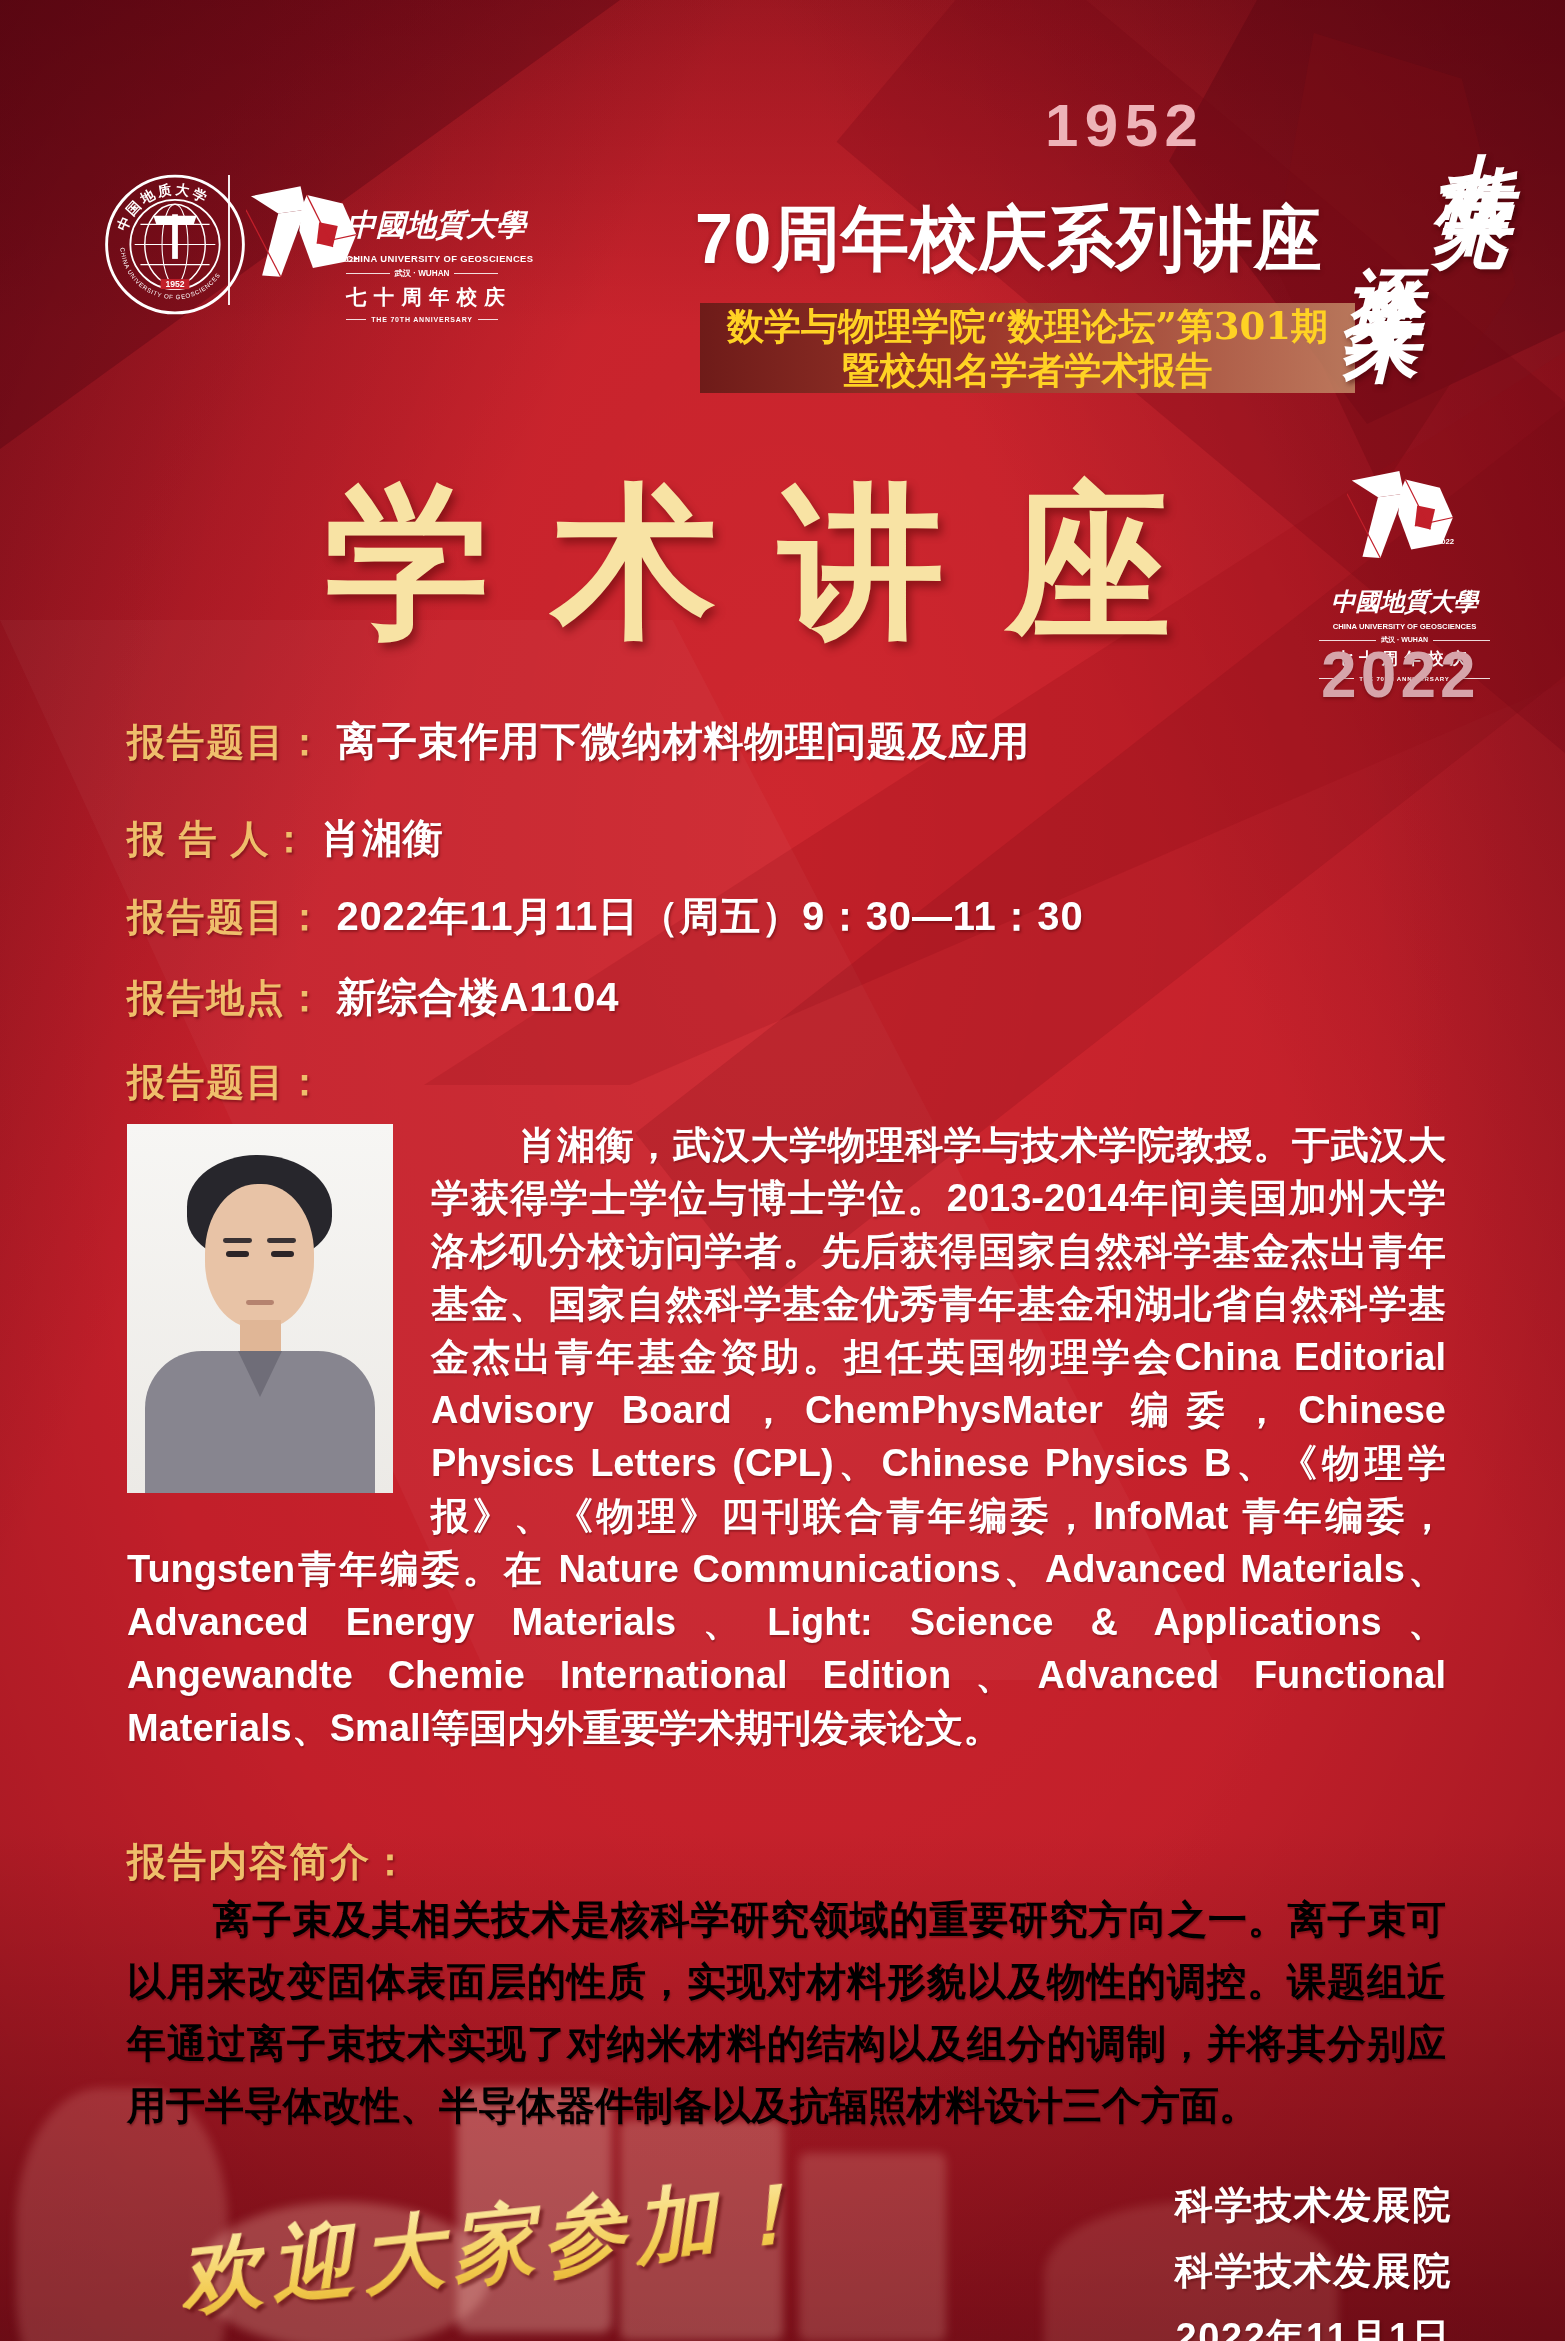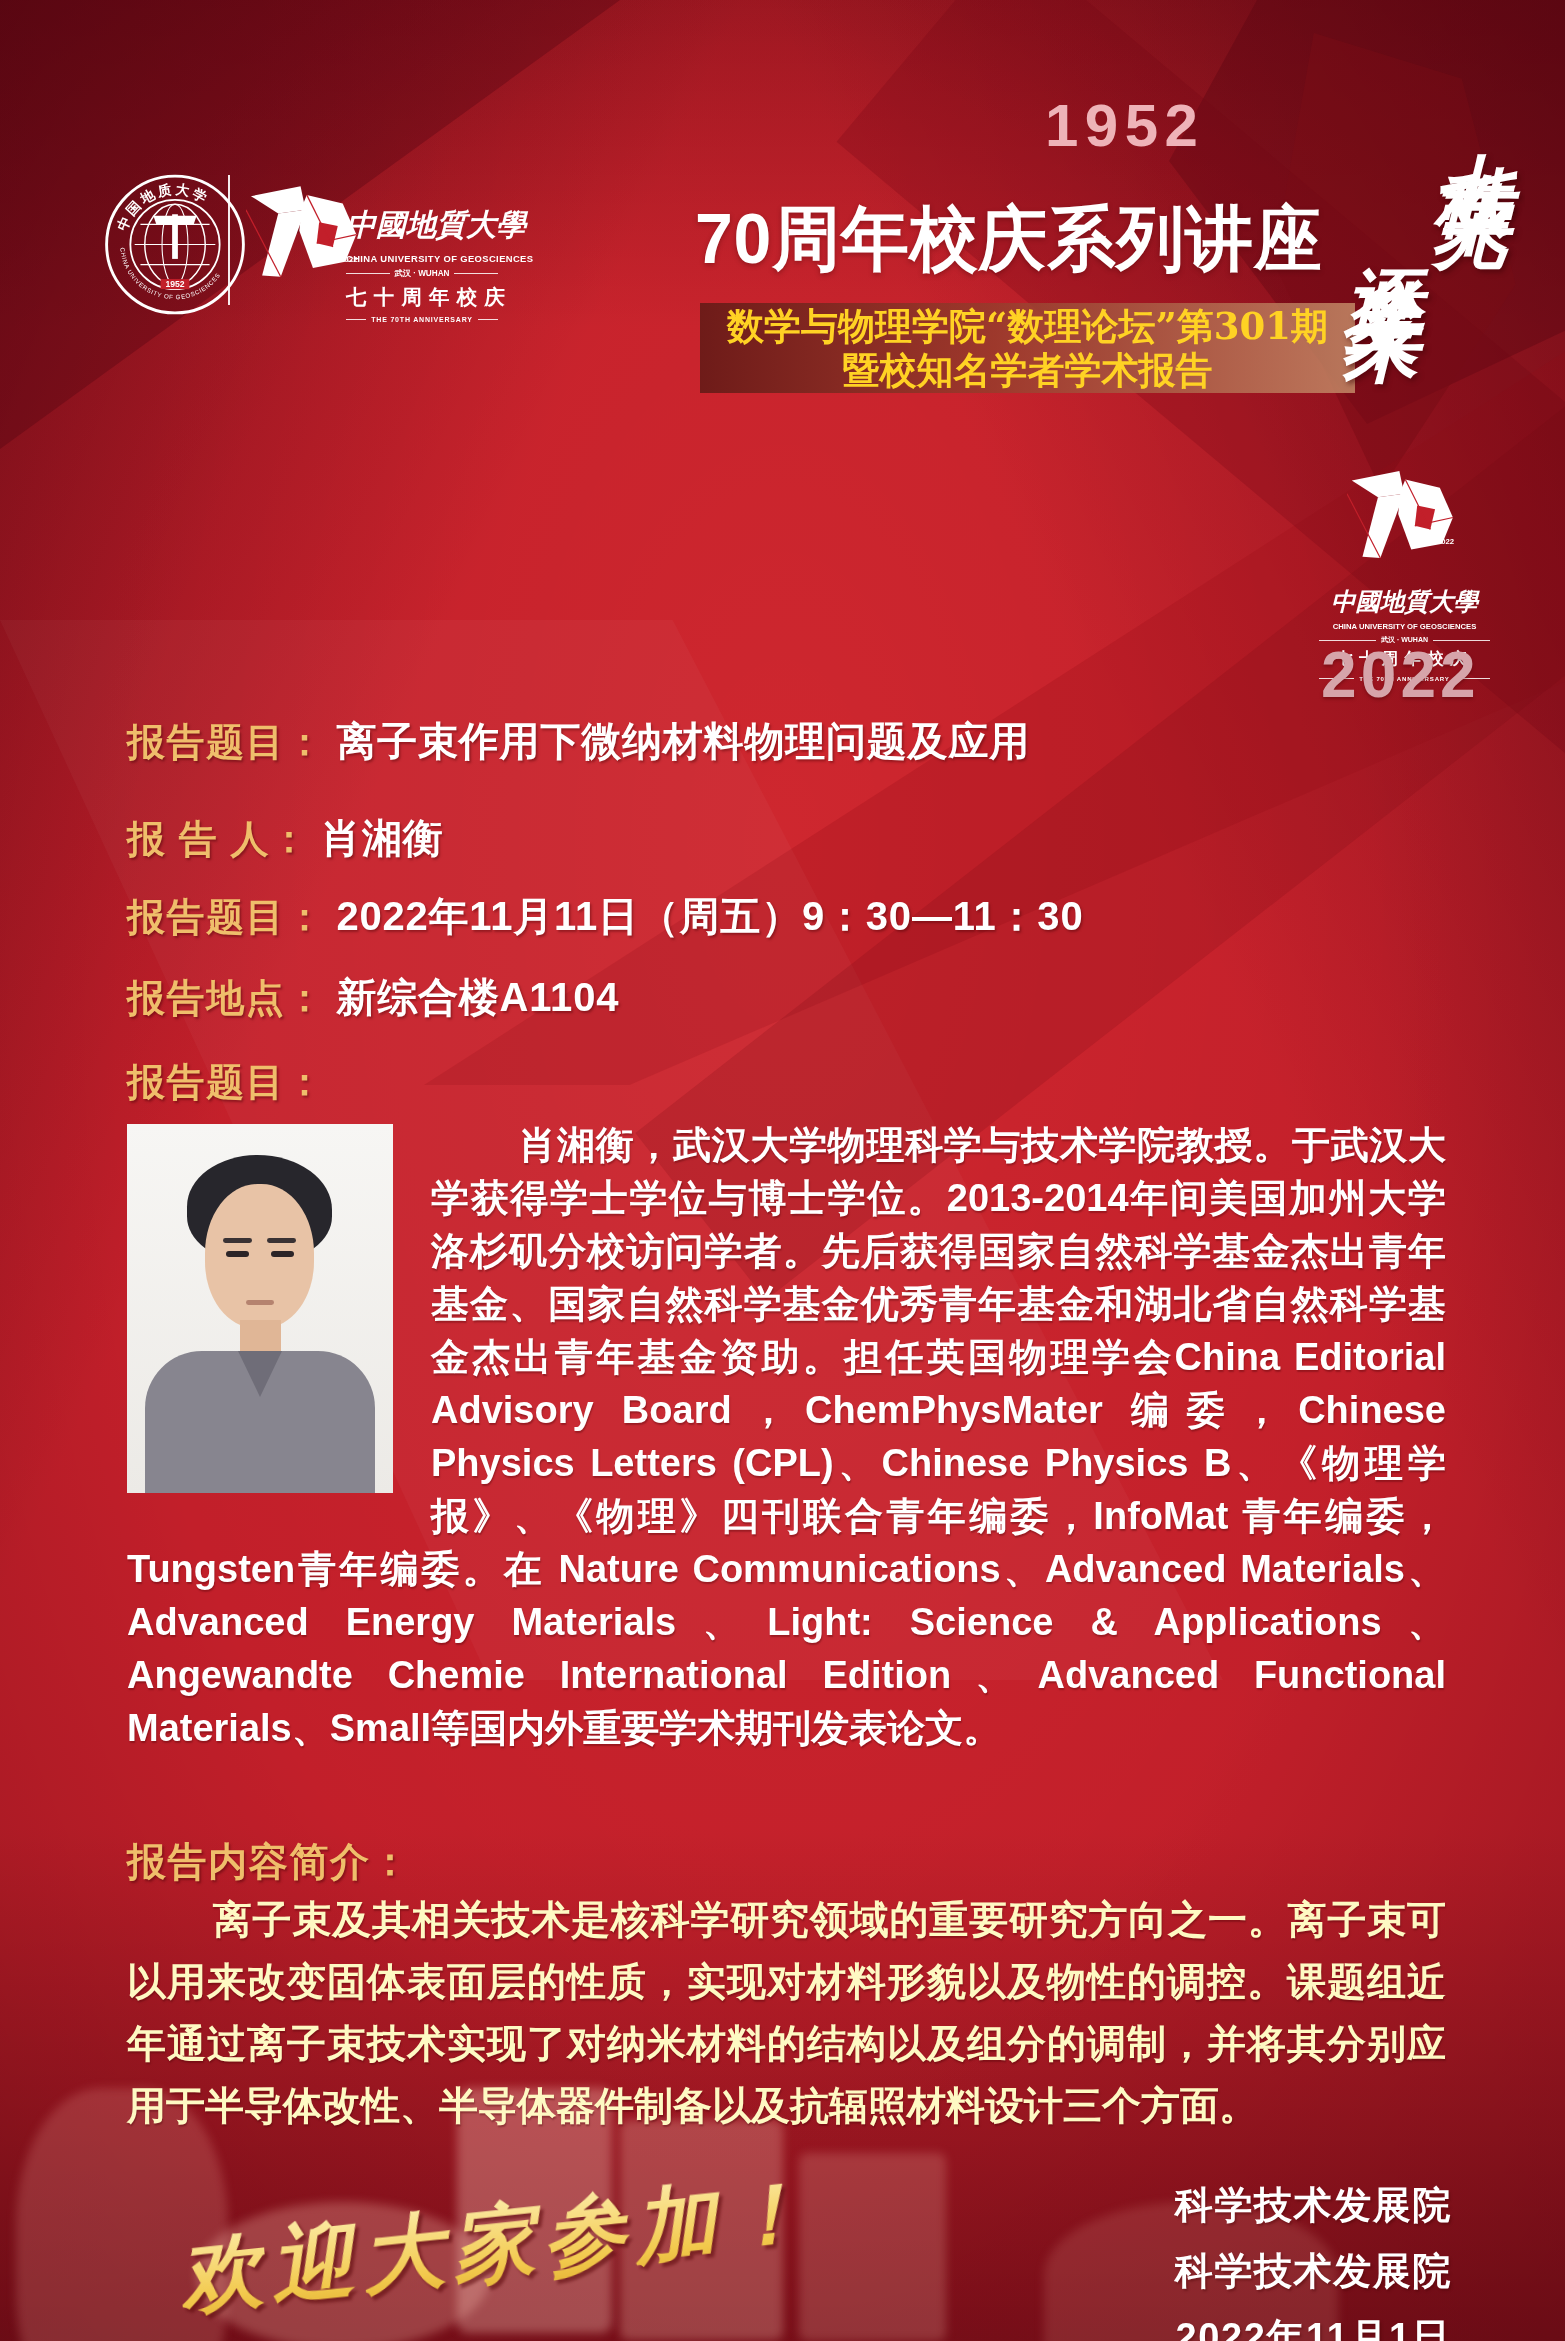--- a/index.html
+++ b/index.html
@@ -111,21 +111,21 @@
   .photo .shirt{position:absolute;left:18px;top:227px;width:230px;height:147px;background:#87858f;
     border-radius:57px 57px 0 0;}
   .photo .collar{position:absolute;left:111px;top:227px;width:44px;height:46px;background:#6f6d78;
     clip-path:polygon(0 0,100% 0,50% 100%);}
   .bio-text{font-size:38px;line-height:53px;font-weight:700;text-align:justify;
     text-indent:2.3em;margin:0;text-shadow:0.8px 1.6px 1.6px rgba(70,0,6,.35);}
 
   .content-label{position:absolute;left:127px;top:1835px;font-size:39px;font-weight:900;
     color:#efbe6b;letter-spacing:1.6px;text-shadow:1.6px 2.4px 2.4px rgba(70,0,6,.45);}
   .content-text{position:absolute;left:127px;top:1889px;width:1319px;margin:0;
-    font-size:39px;line-height:62px;font-weight:800;color:#fef9c3;text-align:justify;
+    font-size:39px;line-height:62px;font-weight:800;color:#000000;text-align:justify;
     text-indent:2.2em;text-shadow:0.8px 1.6px 1.6px rgba(70,0,6,.35);}
 
   .welcome{position:absolute;left:178px;top:2189px;font-family:"DejaVu Serif",serif;
     font-style:italic;font-weight:900;font-size:83px;letter-spacing:8.2px;
     transform:rotate(-6deg);color:#f7d672;white-space:nowrap;
     background:linear-gradient(180deg,#fdeeb0 0%, #f2c94c 70%, #e0ac2e 100%);
     -webkit-background-clip:text;background-clip:text;-webkit-text-fill-color:transparent;
     filter:drop-shadow(3.3px 4.1px 1.6px rgba(90,6,10,.55));}
   .footer-right{position:absolute;right:114px;top:2172px;text-align:center;color:#fff;
     font-size:38px;font-weight:900;line-height:66px;letter-spacing:1.6px;
@@ -214,20 +214,21 @@
 
   <div class="series-title">70周年校庆系列讲座</div>
   <div class="forum-box">
     <div class="forum-line1">数学与物理学院“数理论坛”第301期</div>
     <div class="forum-line2">暨校知名学者学术报告</div>
   </div>
 
   <div class="slogan slogan-1">七秩荣光</div>
   <div class="slogan slogan-2">逐梦未来</div>
 
+  <div class="main-title">学术讲座</div>
 
   <svg class="badge-origami" viewBox="0 0 200 200">
     <use href="#origami70"></use>
   </svg>
   <div class="badge-block">
     <div class="badge-callig">中國地質大學</div>
     <div class="badge-en">CHINA UNIVERSITY OF GEOSCIENCES</div>
     <div class="rule-line">
         <span class="badge-city">武汉 · WUHAN</span>
       </div>

